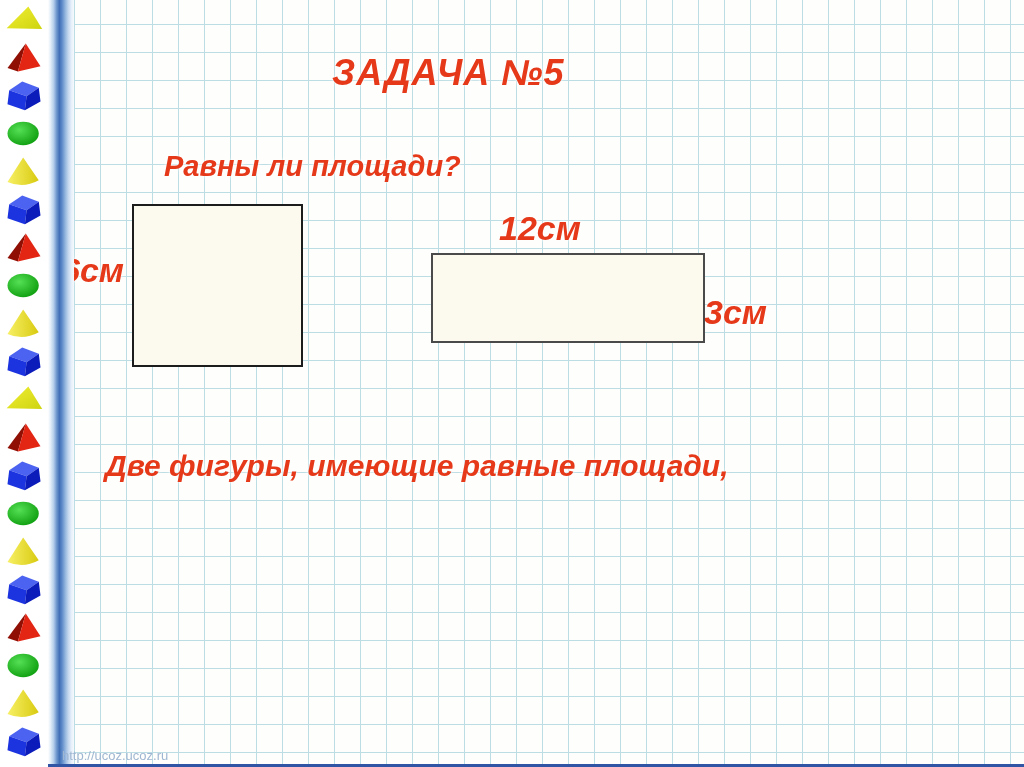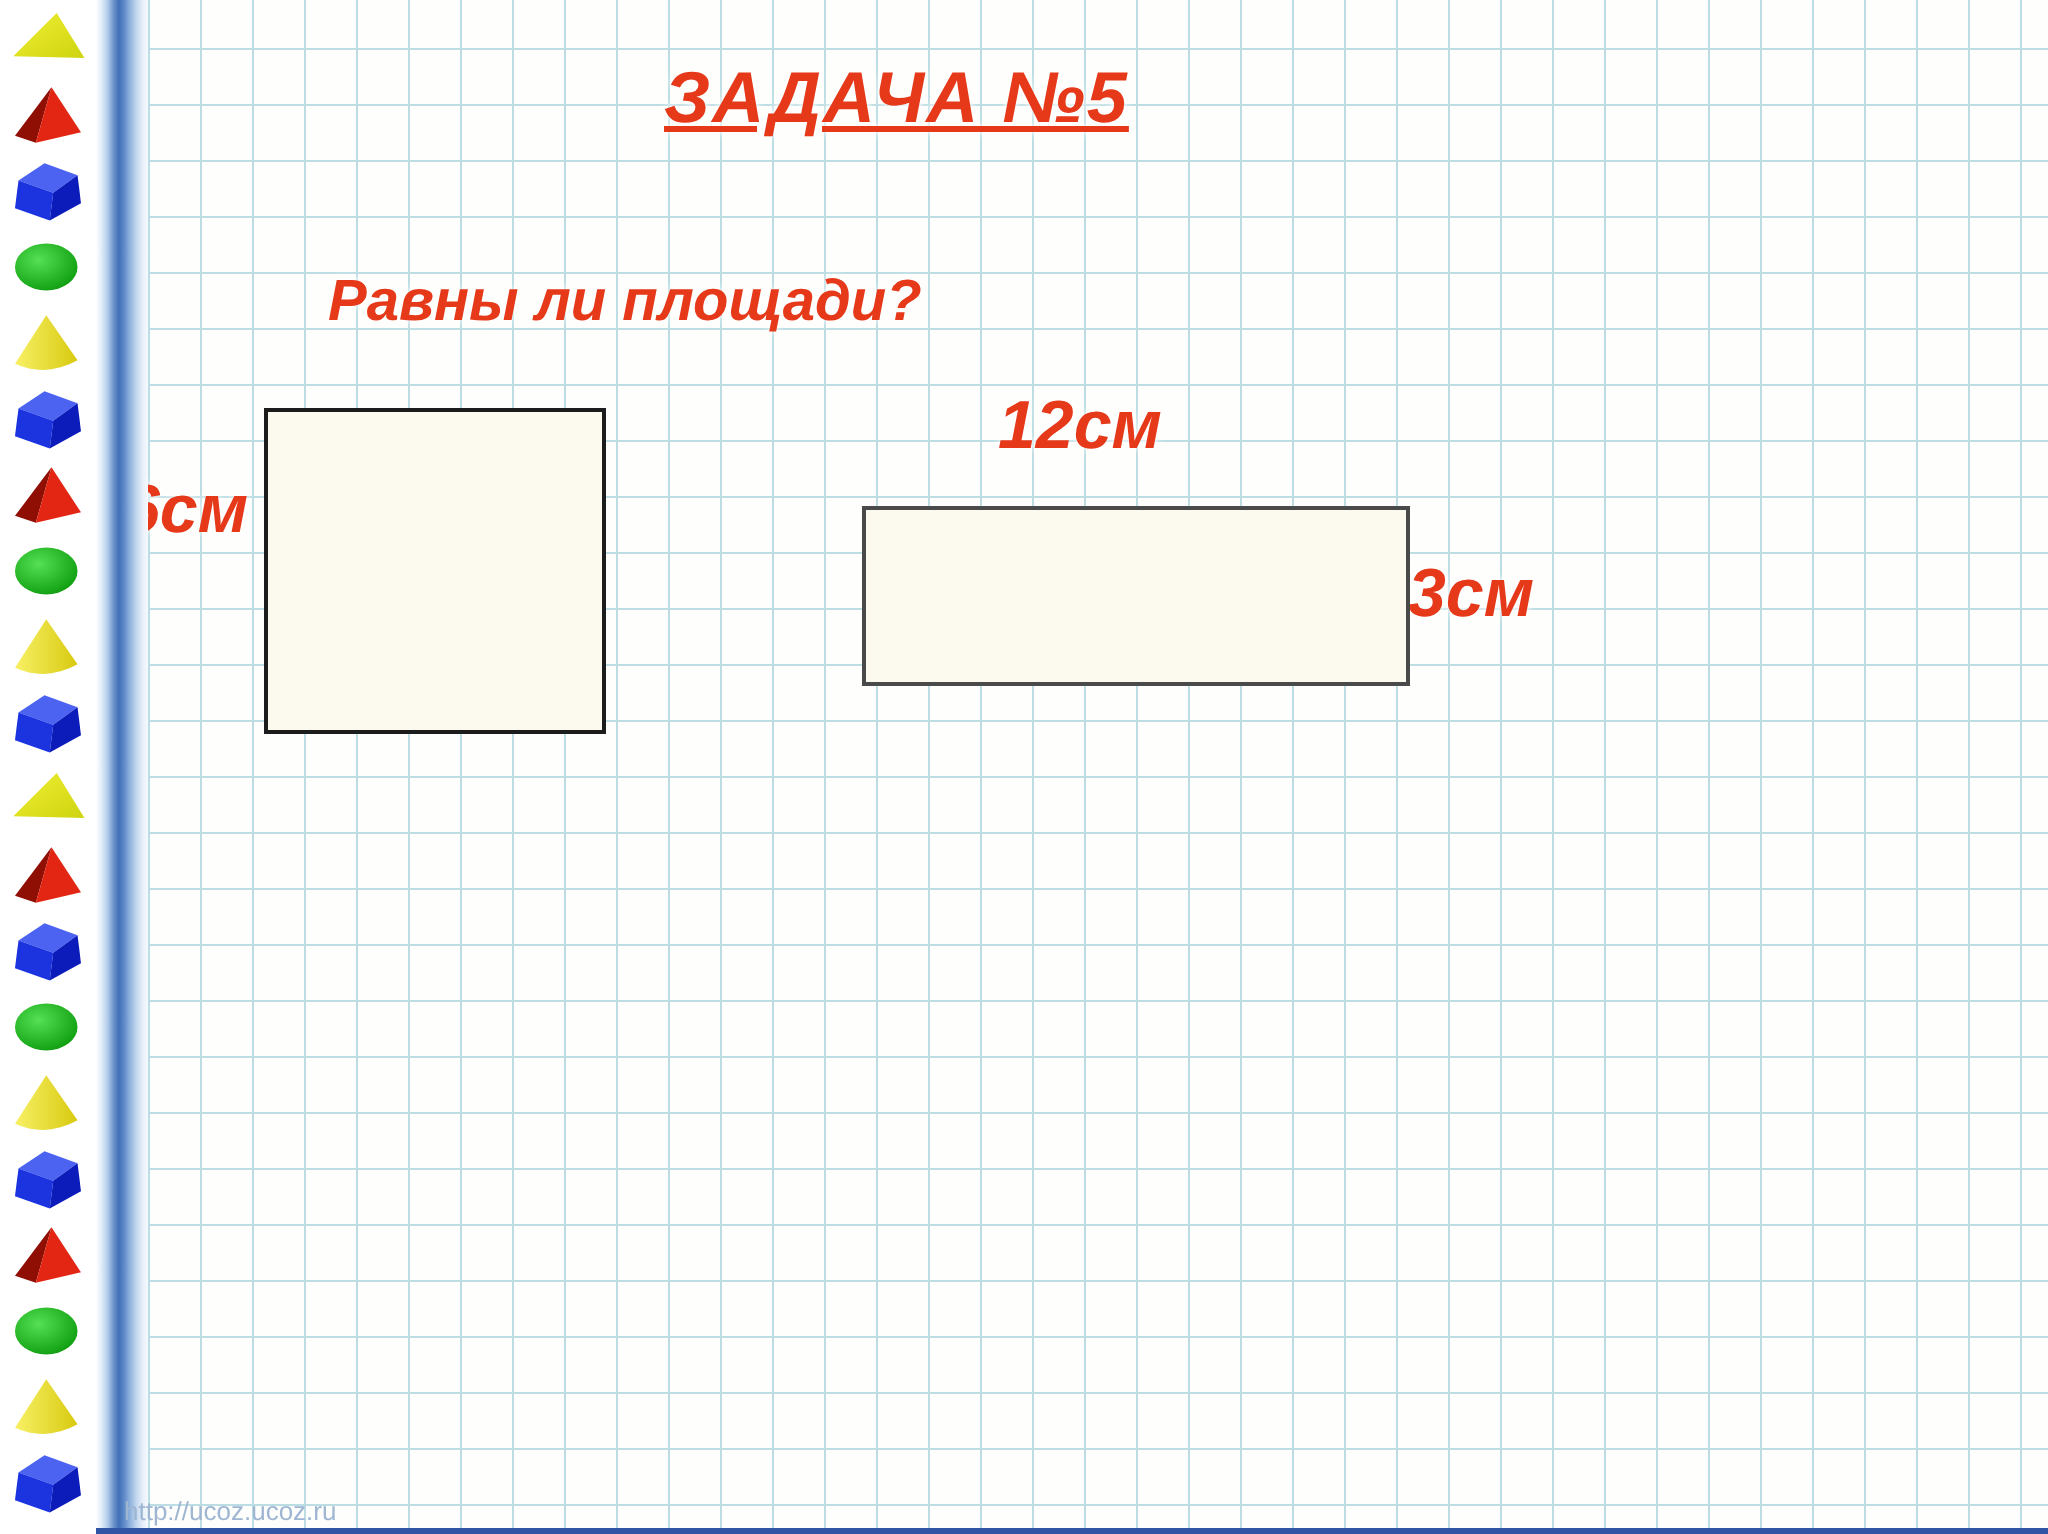--- a/index.html
+++ b/index.html
@@ -30,25 +30,26 @@
     background:linear-gradient(to right,
       #ffffff 0%, #e2edf8 10%, #b4cdea 22%, #6b94cc 34%, #416fb6 44%,
       #5e8ac8 54%, #93b4de 66%, #c3d7ee 78%, #e7effa 90%, #f7fafd 100%);
   }
 
   .red-text{
     color:var(--text-red,#e5391a);
     font-weight:bold;font-style:italic;
     text-shadow:0 0 3px rgba(255,255,255,0.9), 0 0 6px rgba(255,255,255,0.7);
     white-space:nowrap;
+    margin-top:15px;
   }
 
   .slide-title{
-    position:absolute;left:332px;top:28px;margin:0;
-    font-size:36px;letter-spacing:1px;text-decoration:underline;
+    position:absolute;left:332px;top:52px;margin:0;
+    font-size:36px;letter-spacing:1px;
   }
   .question{
     position:absolute;left:164px;top:135px;
     font-size:29px;
   }
 
   .figure{
     position:absolute;
     background:var(--figure-fill,#fcfaee);
     box-sizing:border-box;z-index:1;
@@ -269,19 +270,19 @@
   <div class="question red-text">Равны ли площади?</div>
 
   <div class="figure square-figure"></div>
   <div class="label label-square-side red-text">6см</div>
 
   <div class="figure rect-figure"></div>
   <div class="label label-rect-width red-text">12см</div>
   <div class="label label-rect-height red-text">3см</div>
 
   <p class="definition red-text">
-    <br>
+    <span>Две фигуры, имеющие равные площади,</span><br>
   </p>
 
   <div class="watermark">http://ucoz.ucoz.ru</div>
 
   <div class="bottom-bar"></div>
 </div>
 
 </body></html>

